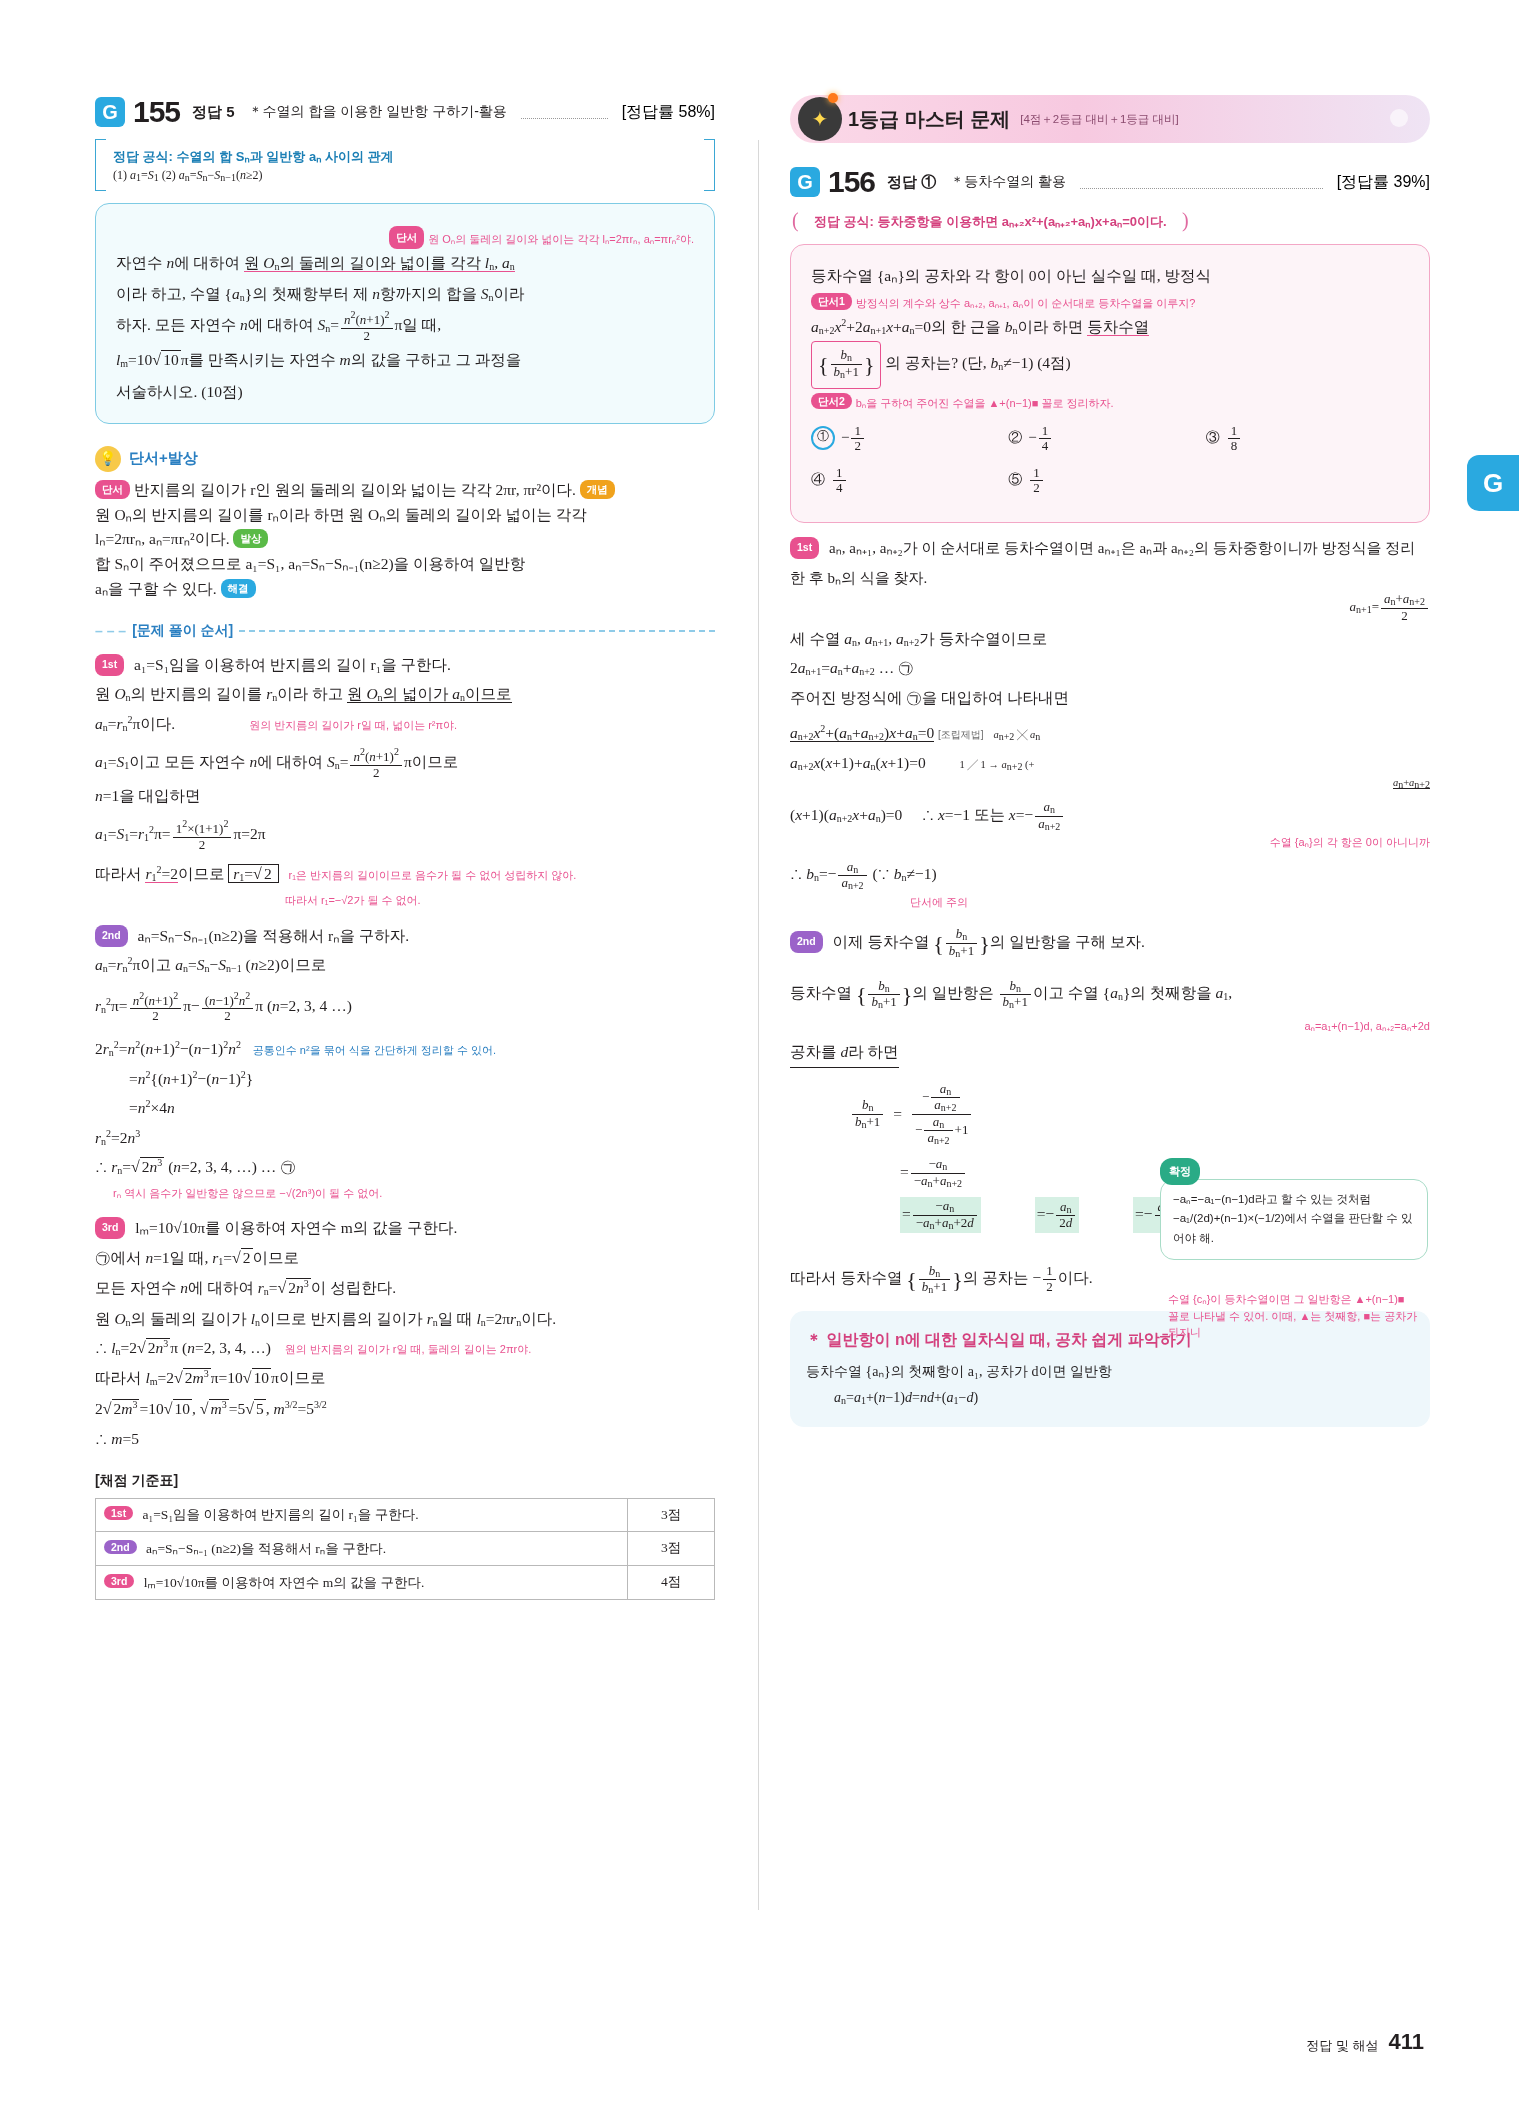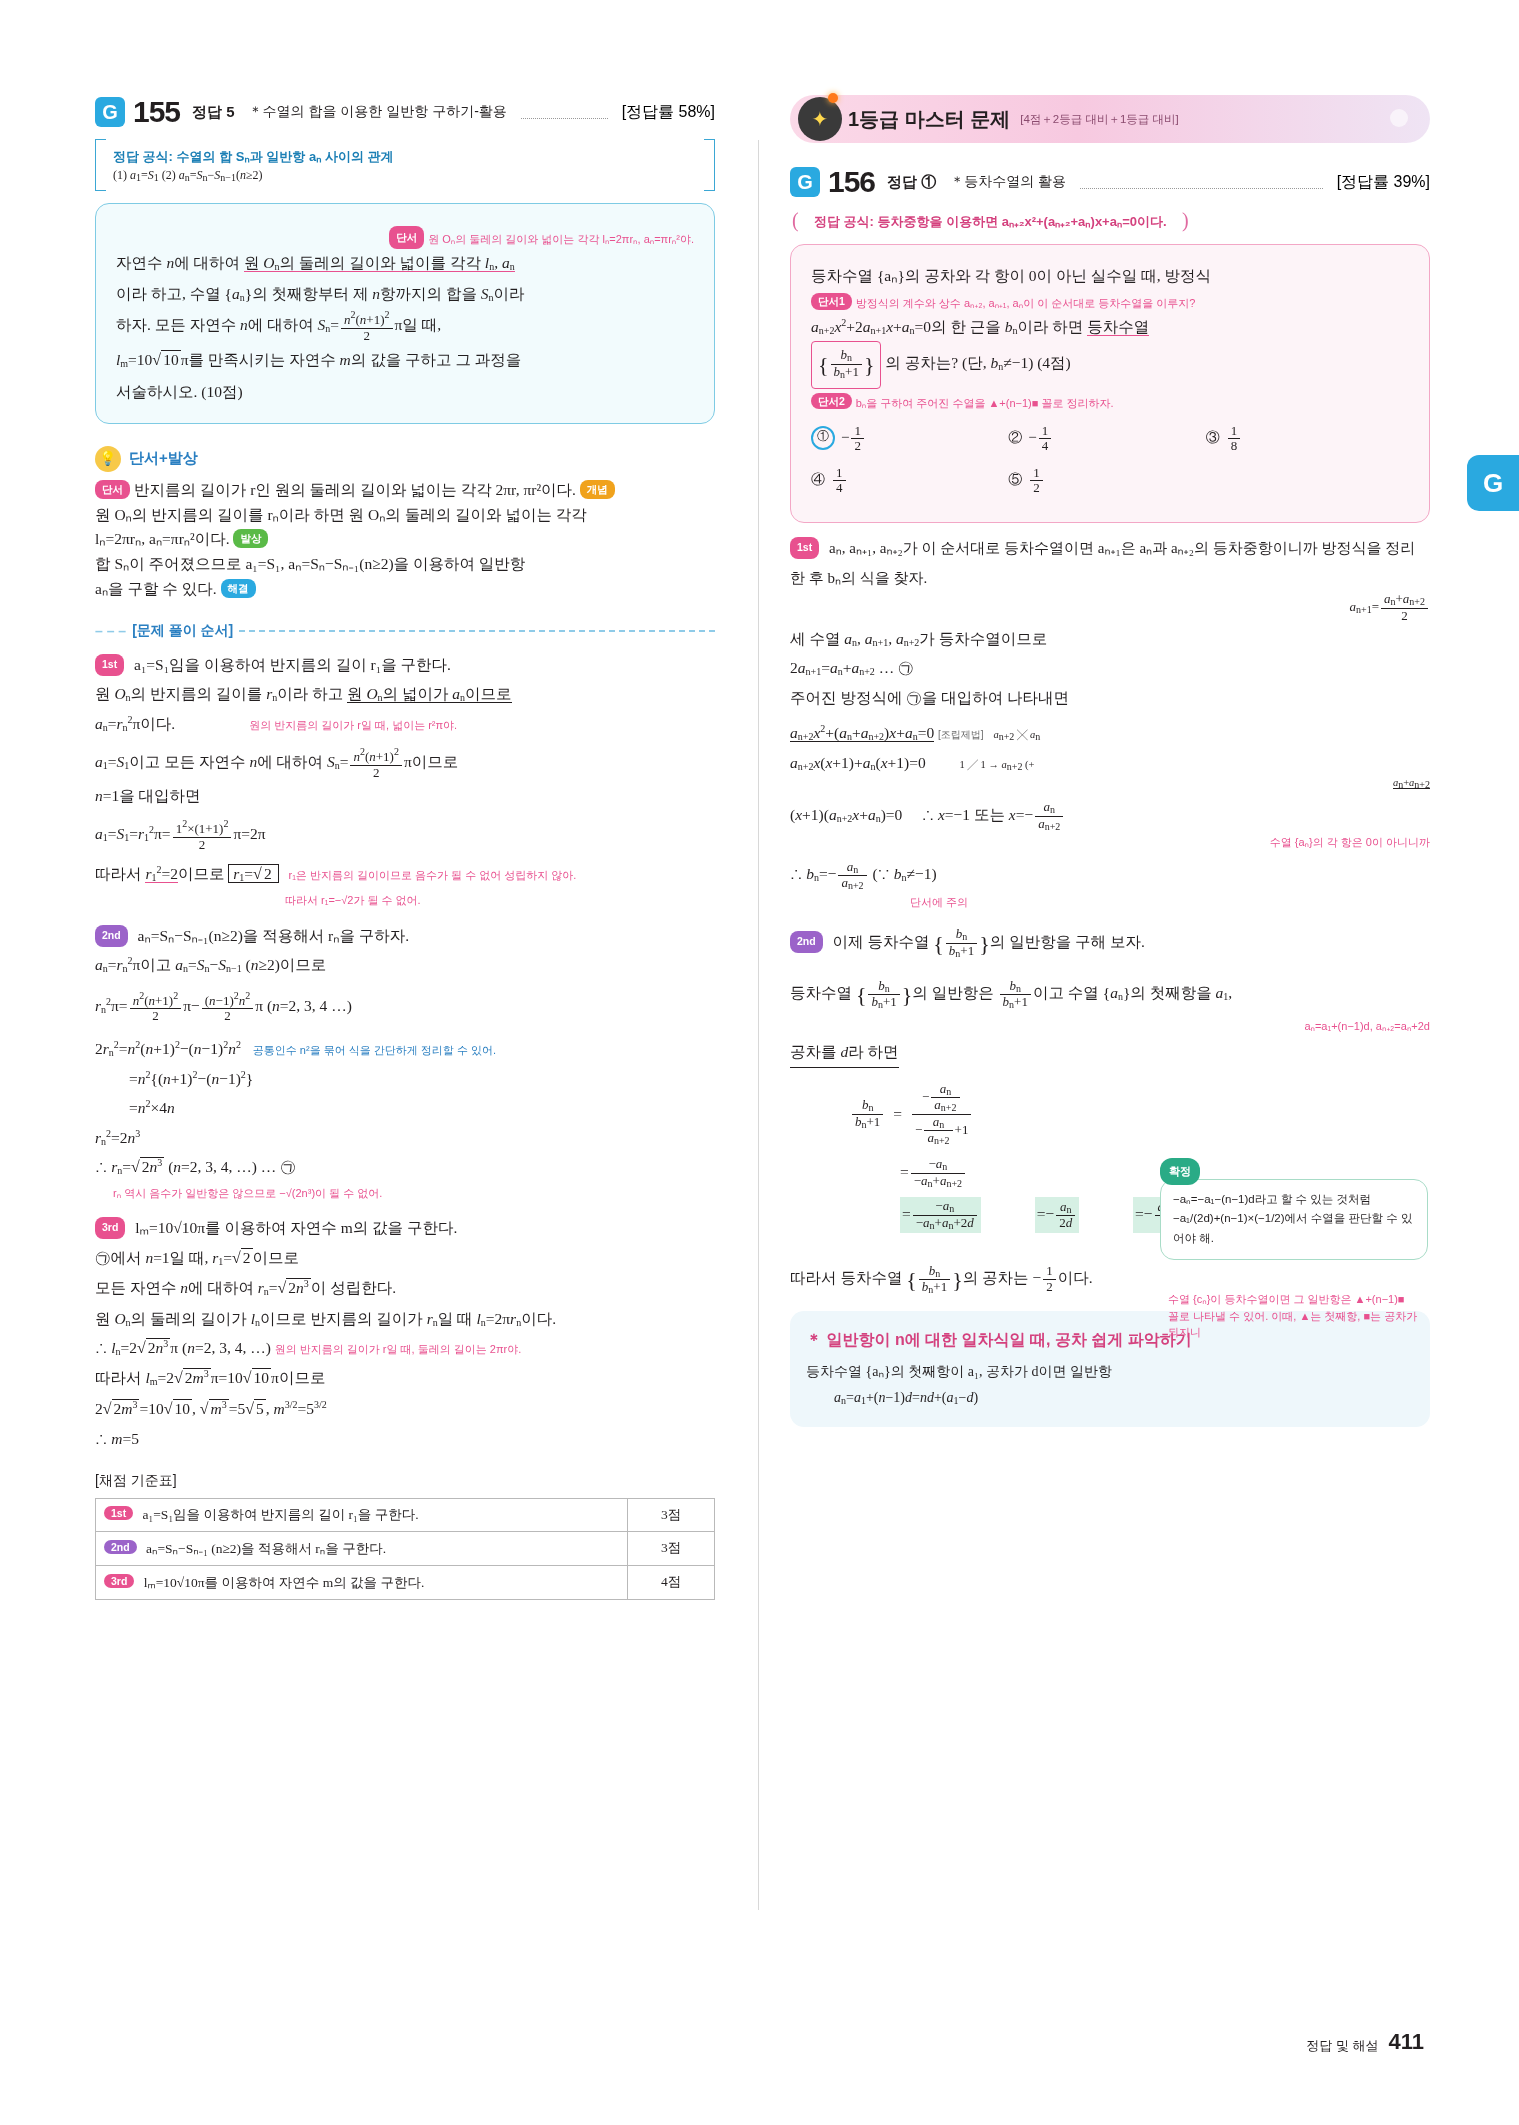--- a/index.html
+++ b/index.html
@@ -121,21 +121,21 @@
     font-family:"Liberation Sans",sans-serif;font-weight:bold;font-size:14px;color:#2a7fc1;
     margin-top:20px;display:flex;align-items:center;gap:6px;
   }
   .dash-line{flex:1;border-top:2px dashed #8fcbe8;height:0;}
 
   
   .step{margin-top:10px;font-size:15.5px;line-height:1.9;}
   .step-tag{margin-right:6px;}
 
   
-  .score-title{font-family:"Liberation Sans",sans-serif;font-weight:normal;font-size:14px;margin-top:18px;}
+  .score-title{font-family:"Liberation Sans",sans-serif;font-weight:bold;font-size:14px;margin-top:18px;}
   table.score{border-collapse:collapse;width:100%;margin-top:8px;font-size:13.5px;}
   table.score td{border:1px solid #b9b9b9;padding:7px 8px;}
   table.score td.pt{width:70px;text-align:center;}
 
   
   .hl-green{background:#d6f0e4;padding:2px 2px;}
   .note-box{
     border:1.5px solid #a8dcc7;border-radius:14px;background:#fff;
     padding:10px 12px;font-family:"Liberation Sans",sans-serif;font-size:11.5px;line-height:1.7;
   }
@@ -282,21 +282,21 @@
 
     <div class="step">
       <div>
         <span class="tag tag-3rd step-tag">3rd</span>
         <span>lₘ=10√10π를 이용하여 자연수 m의 값을 구한다.</span>
       </div>
       <div>㉠에서 <span class="it">n</span>=1일 때, <span class="it">r</span><span class="sub">1</span>=<span class="sq"><span class="rad">√</span><span class="body">2</span></span>이므로</div>
       <div>모든 자연수 <span class="it">n</span>에 대하여 <span class="it">r</span><span class="sub">n</span>=<span class="sq"><span class="rad">√</span><span class="body">2<span class="it">n</span><span class="sup">3</span></span></span>이 성립한다.</div>
       <div>원 <span class="it">O</span><span class="sub">n</span>의 둘레의 길이가 <span class="it">l</span><span class="sub">n</span>이므로 반지름의 길이가 <span class="it">r</span><span class="sub">n</span>일 때 <span class="it">l</span><span class="sub">n</span>=2π<span class="it">r</span><span class="sub">n</span>이다.</div>
       <div>∴ <span class="it">l</span><span class="sub">n</span>=2<span class="sq"><span class="rad">√</span><span class="body">2<span class="it">n</span><span class="sup">3</span></span></span>π (<span class="it">n</span>=2, 3, 4, …)
-        <span class="hint-pink" style="">원의 반지름의 길이가 r일 때, 둘레의 길이는 2πr야.</span>
+        <span class="hint-pink" style="margin-left:10px;">원의 반지름의 길이가 r일 때, 둘레의 길이는 2πr야.</span>
       </div>
       <div>따라서 <span class="it">l</span><span class="sub">m</span>=2<span class="sq"><span class="rad">√</span><span class="body">2<span class="it">m</span><span class="sup">3</span></span></span>π=10<span class="sq"><span class="rad">√</span><span class="body">10</span></span>π이므로</div>
       <div>2<span class="sq"><span class="rad">√</span><span class="body">2<span class="it">m</span><span class="sup">3</span></span></span>=10<span class="sq"><span class="rad">√</span><span class="body">10</span></span>, <span class="sq"><span class="rad">√</span><span class="body"><span class="it">m</span><span class="sup">3</span></span></span>=5<span class="sq"><span class="rad">√</span><span class="body">5</span></span>, <span class="it">m</span><span class="sup">3/2</span>=5<span class="sup">3/2</span></div>
       <div>∴ <span class="it">m</span>=5</div>
     </div>
 
     <div class="score-title">[채점 기준표]</div>
     <table class="score">
       <tbody>
           <tr>

